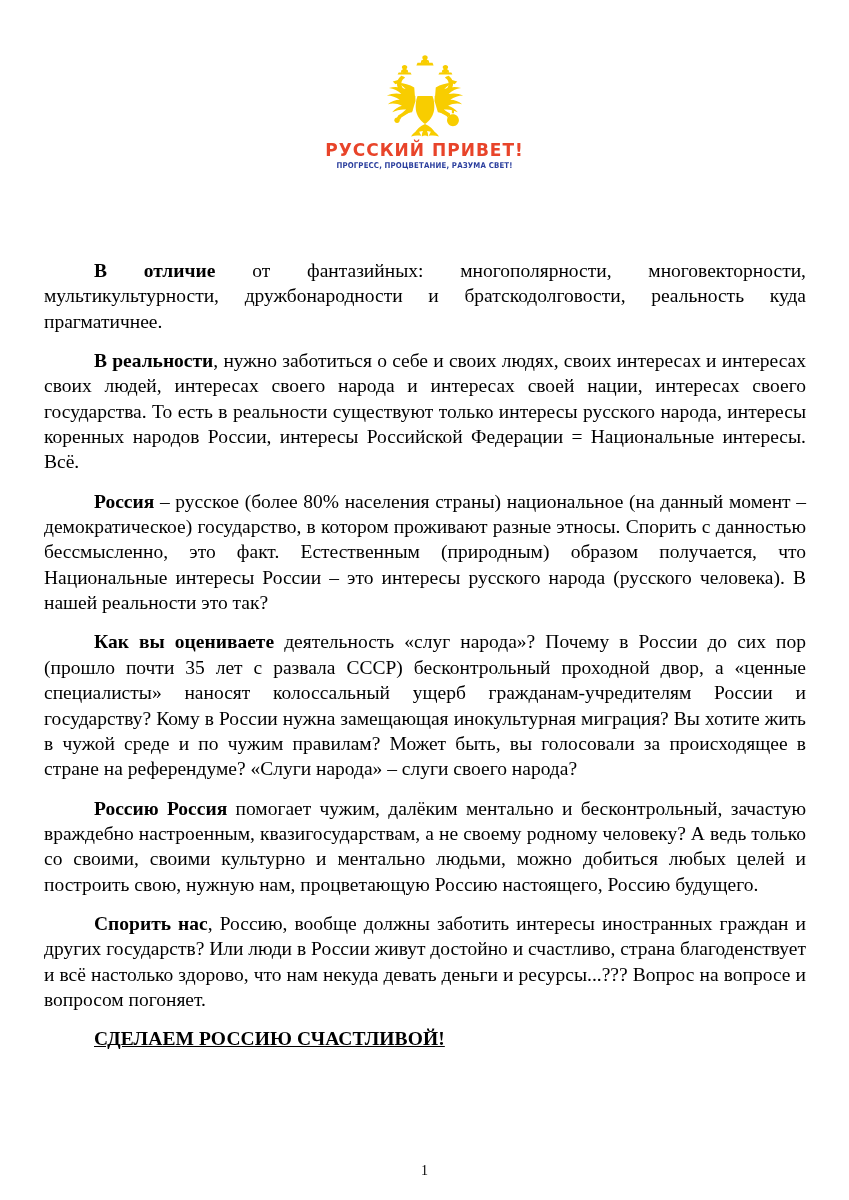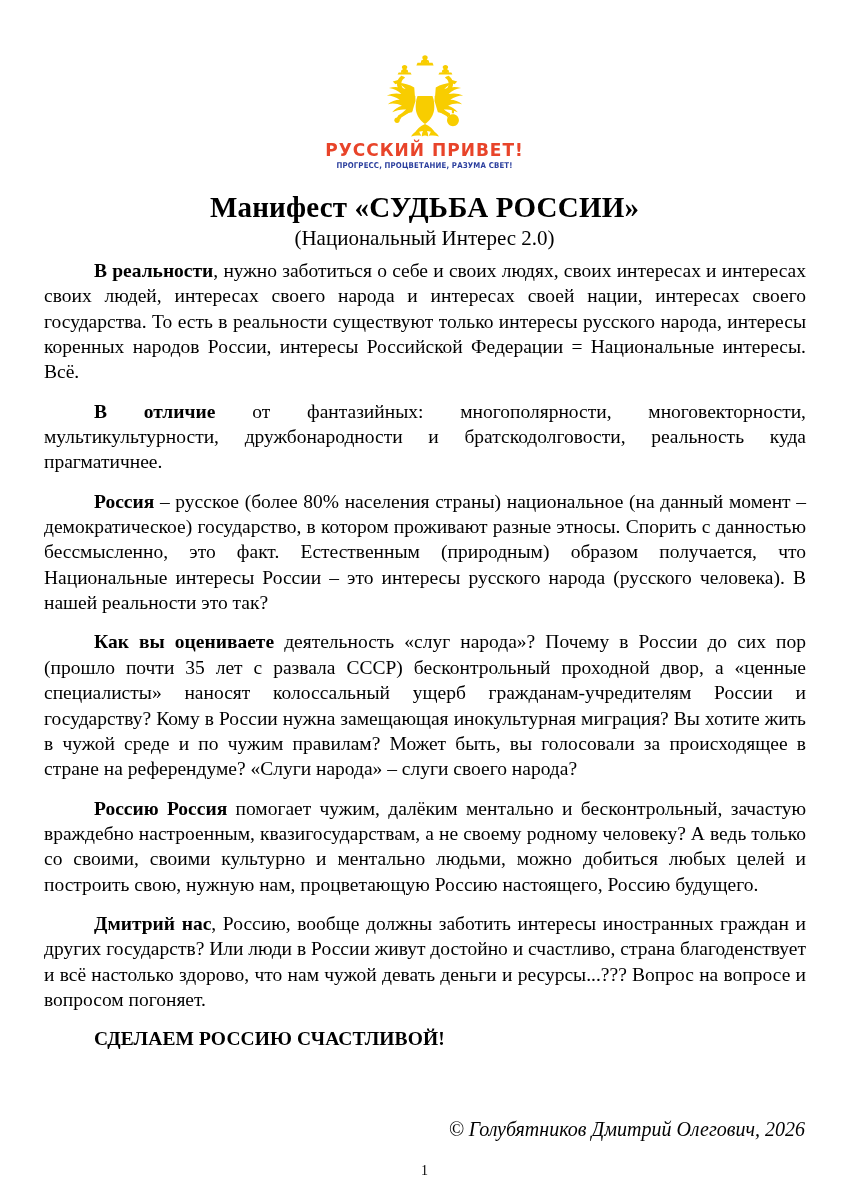--- a/index.html
+++ b/index.html
@@ -91,20 +91,21 @@
     margin: 0 0 14px 0;
     text-align: justify;
     text-justify: inter-word;
     text-indent: 50px;
     font-size: 19.5px;
     line-height: 1.30;
     hyphens: none;
   }
   p.para:last-of-type {
     margin-bottom: 9px;
+    text-decoration: underline;
   }
   .lead {
     font-weight: 700;
   }
   .slogan {
     margin: 18px 0 0 0;
     text-align: center;
     text-indent: 0;
     font-size: 21px;
     font-weight: 700;
@@ -173,37 +174,34 @@
         <path d="M100 134 c9 4 16 10 20 18 -6 -3 -12 -5 -18 -5 l-2 -4z"></path>
         <path d="M88 146 c-6 2 -11 6 -14 11 7 -2 13 -2 19 -1z"></path>
         <path d="M112 146 c6 2 11 6 14 11 -7 -2 -13 -2 -19 -1z"></path>
         <path d="M100 142 c-4 4 -6 9 -6 15 4 -2 8 -2 12 0 0 -6 -2 -11 -6 -15z"></path>
       </g>
     </svg>
     <div class="logo-wordmark">РУССКИЙ ПРИВЕТ!</div>
     <div class="logo-tagline">ПРОГРЕСС, ПРОЦВЕТАНИЕ, РАЗУМА СВЕТ!</div>
   </div>
 
-  <div class="doc-title">Манифест «СУДЬБА РОССИИ»</div>
-  <div class="doc-subtitle">(Национальный Интерес 2.0)</div>
 
   <div class="body-area">
 
+    <p class="para"><span class="lead">В отличие</span><span> от фантазийных: многополярности, многовекторности, мультикультурности, дружбонародности и братскодолговости, реальность куда прагматичнее.</span></p>
+
     <p class="para"><span class="lead">В реальности</span><span>, нужно заботиться о себе и своих людях, своих интересах и интересах своих людей, интересах своего народа и интересах своей нации, интересах своего государства.  То есть в реальности существуют только интересы русского народа, интересы коренных народов России, интересы Российской Федерации = Национальные интересы. Всё.</span></p>
 
-    <p class="para"><span class="lead">В отличие</span><span> от фантазийных: многополярности, многовекторности, мультикультурности, дружбонародности и братскодолговости, реальность куда прагматичнее.</span></p>
-
     <p class="para"><span class="lead">Россия</span><span> – русское (более 80% населения страны) национальное (на данный момент – демократическое) государство, в котором проживают разные этносы. Спорить с данностью бессмысленно, это факт. Естественным (природным) образом получается, что Национальные интересы России – это интересы русского народа (русского человека). В нашей реальности это так?</span></p>
 
     <p class="para"><span class="lead">Как вы оцениваете</span><span> деятельность «слуг народа»? Почему в России до сих пор (прошло почти 35 лет с развала СССР) бесконтрольный проходной двор, а «ценные специалисты» наносят колоссальный ущерб гражданам-учредителям России и государству? Кому в России нужна замещающая инокультурная миграция? Вы хотите жить в чужой среде и по чужим правилам? Может быть, вы голосовали за происходящее в стране на референдуме? «Слуги народа» – слуги своего народа?</span></p>
 
     <p class="para"><span class="lead">Россию Россия</span><span> помогает чужим, далёким ментально и бесконтрольный, зачастую враждебно настроенным, квазигосударствам, а не своему родному человеку? А ведь только со своими, своими культурно и ментально людьми, можно добиться любых целей и построить свою, нужную нам, процветающую Россию настоящего, Россию будущего.</span></p>
 
-    <p class="para"><span class="lead">Дмитрий нас</span><span>, Россию, вообще должны заботить интересы иностранных граждан и других государств? Или люди в России живут достойно и счастливо, страна благоденствует и всё настолько здорово, что нам чужой девать деньги и ресурсы...??? Вопрос на вопросе и вопросом погоняет.</span></p>
+    <p class="para"><span class="lead">Спорить нас</span><span>, Россию, вообще должны заботить интересы иностранных граждан и других государств? Или люди в России живут достойно и счастливо, страна благоденствует и всё настолько здорово, что нам некуда девать деньги и ресурсы...??? Вопрос на вопросе и вопросом погоняет.</span></p>
 
 
     <p class="para slogan">СДЕЛАЕМ РОССИЮ СЧАСТЛИВОЙ!</p>
   </div>
 
-  <div class="copyright">© Голубятников Дмитрий Олегович, 2026</div>
   <div class="page-number">1</div>
 
 </div>
 
 </body></html>

